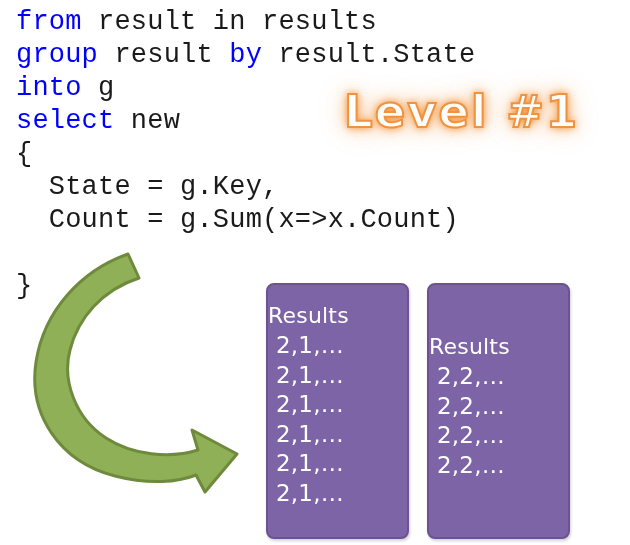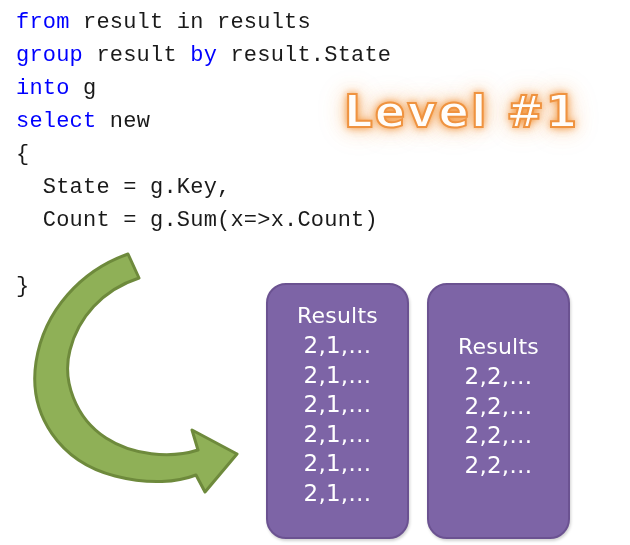--- a/index.html
+++ b/index.html
@@ -14,21 +14,21 @@
     overflow: hidden;
     font-family: "Liberation Sans", sans-serif;
   }
 
   
   #code-block {
     position: absolute;
     left: 16px;
     top: 6px;
     font-family: "Liberation Mono", "DejaVu Sans Mono", monospace;
-    font-size: 22px;
+    font-size: 27px;
     line-height: 33px;
     white-space: pre;
     letter-spacing: 0.2px;
   }
   .code-line {
     white-space: pre;
     color: #1a1a1a;
   }
   .kw { color: #0000ff; }
   .pl { color: #1a1a1a; }
@@ -59,27 +59,26 @@
     top: 240px;
     width: 230px;
     height: 275px;
   }
 
   
   .result-box {
     position: absolute;
     background: #7d64a6;
     border: 2px solid #6b5291;
-    border-radius: 20px;
+    border-radius: 8px;
     box-sizing: border-box;
     box-shadow: 1px 2px 3px rgba(0,0,0,0.18);
     color: #ffffff;
     font-family: "DejaVu Sans", "Liberation Sans", sans-serif;
     font-size: 22px;
-    text-align: center;
   }
   #results-box-1 {
     left: 266px;
     top: 283px;
     width: 143px;
     height: 256px;
     padding-top: 15px;
   }
   #results-box-2 {
     left: 427px;
@@ -90,20 +89,21 @@
   }
   .box-title {
     font-size: 22px;
     line-height: 31px;
     letter-spacing: 0.2px;
   }
   .box-row {
     font-size: 23px;
     line-height: 29.5px;
     letter-spacing: 0.2px;
+    margin-left: 8px;
   }
 </style>
 </head>
 <body>
 
 <div id="code-block"><div class="code-line"><span class="kw">from</span><span class="pl"> result in results</span></div><div class="code-line"><span class="kw">group</span><span class="pl"> result </span><span class="kw">by</span><span class="pl"> result.State</span></div><div class="code-line"><span class="kw">into</span><span class="pl"> g</span></div><div class="code-line"><span class="kw">select</span><span class="pl"> new</span></div><div class="code-line"><span class="pl">{</span></div><div class="code-line"><span class="pl">  State = g.Key,</span></div><div class="code-line"><span class="pl">  Count = g.Sum(x=&gt;x.Count)</span></div><div class="code-line">&nbsp;</div><div class="code-line"><span class="pl">}</span></div></div>
 
 <div id="level-title" style="color: rgb(255, 253, 250); -webkit-text-stroke: 2px rgb(239, 147, 64);">Level #1</div>
 
 <svg id="arrow-svg" viewBox="0 0 230 275" xmlns="http://www.w3.org/2000/svg">

